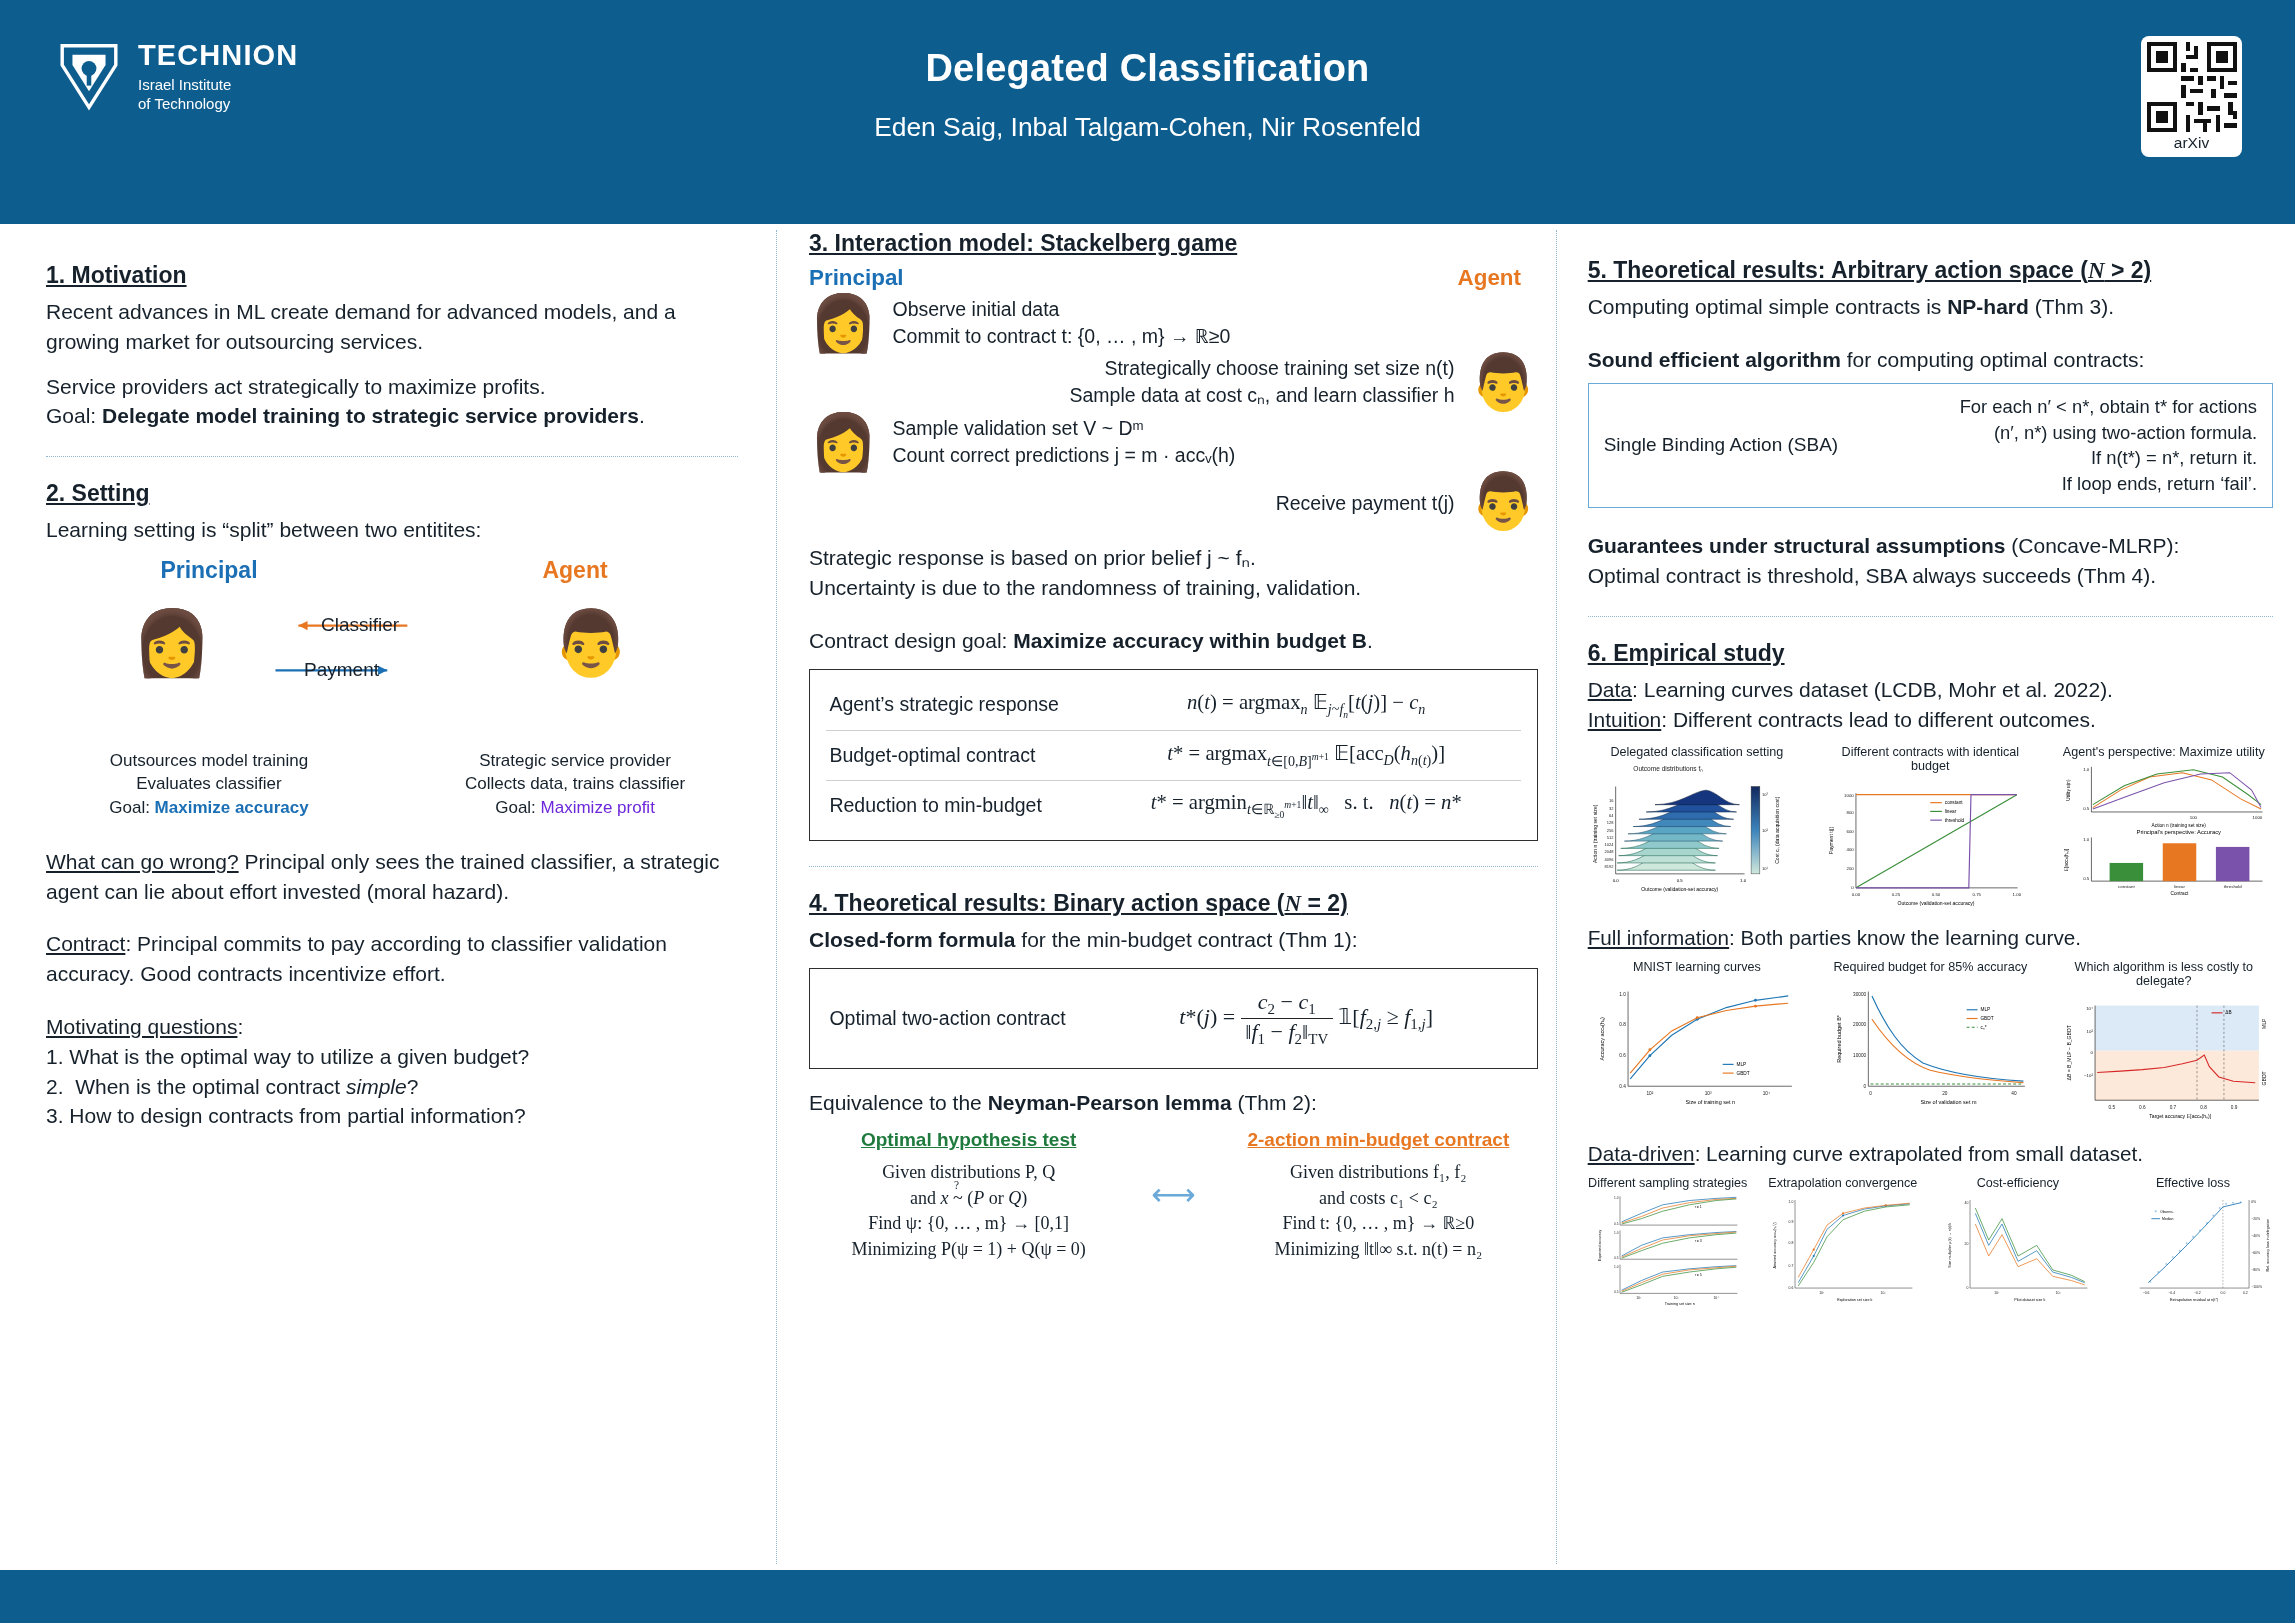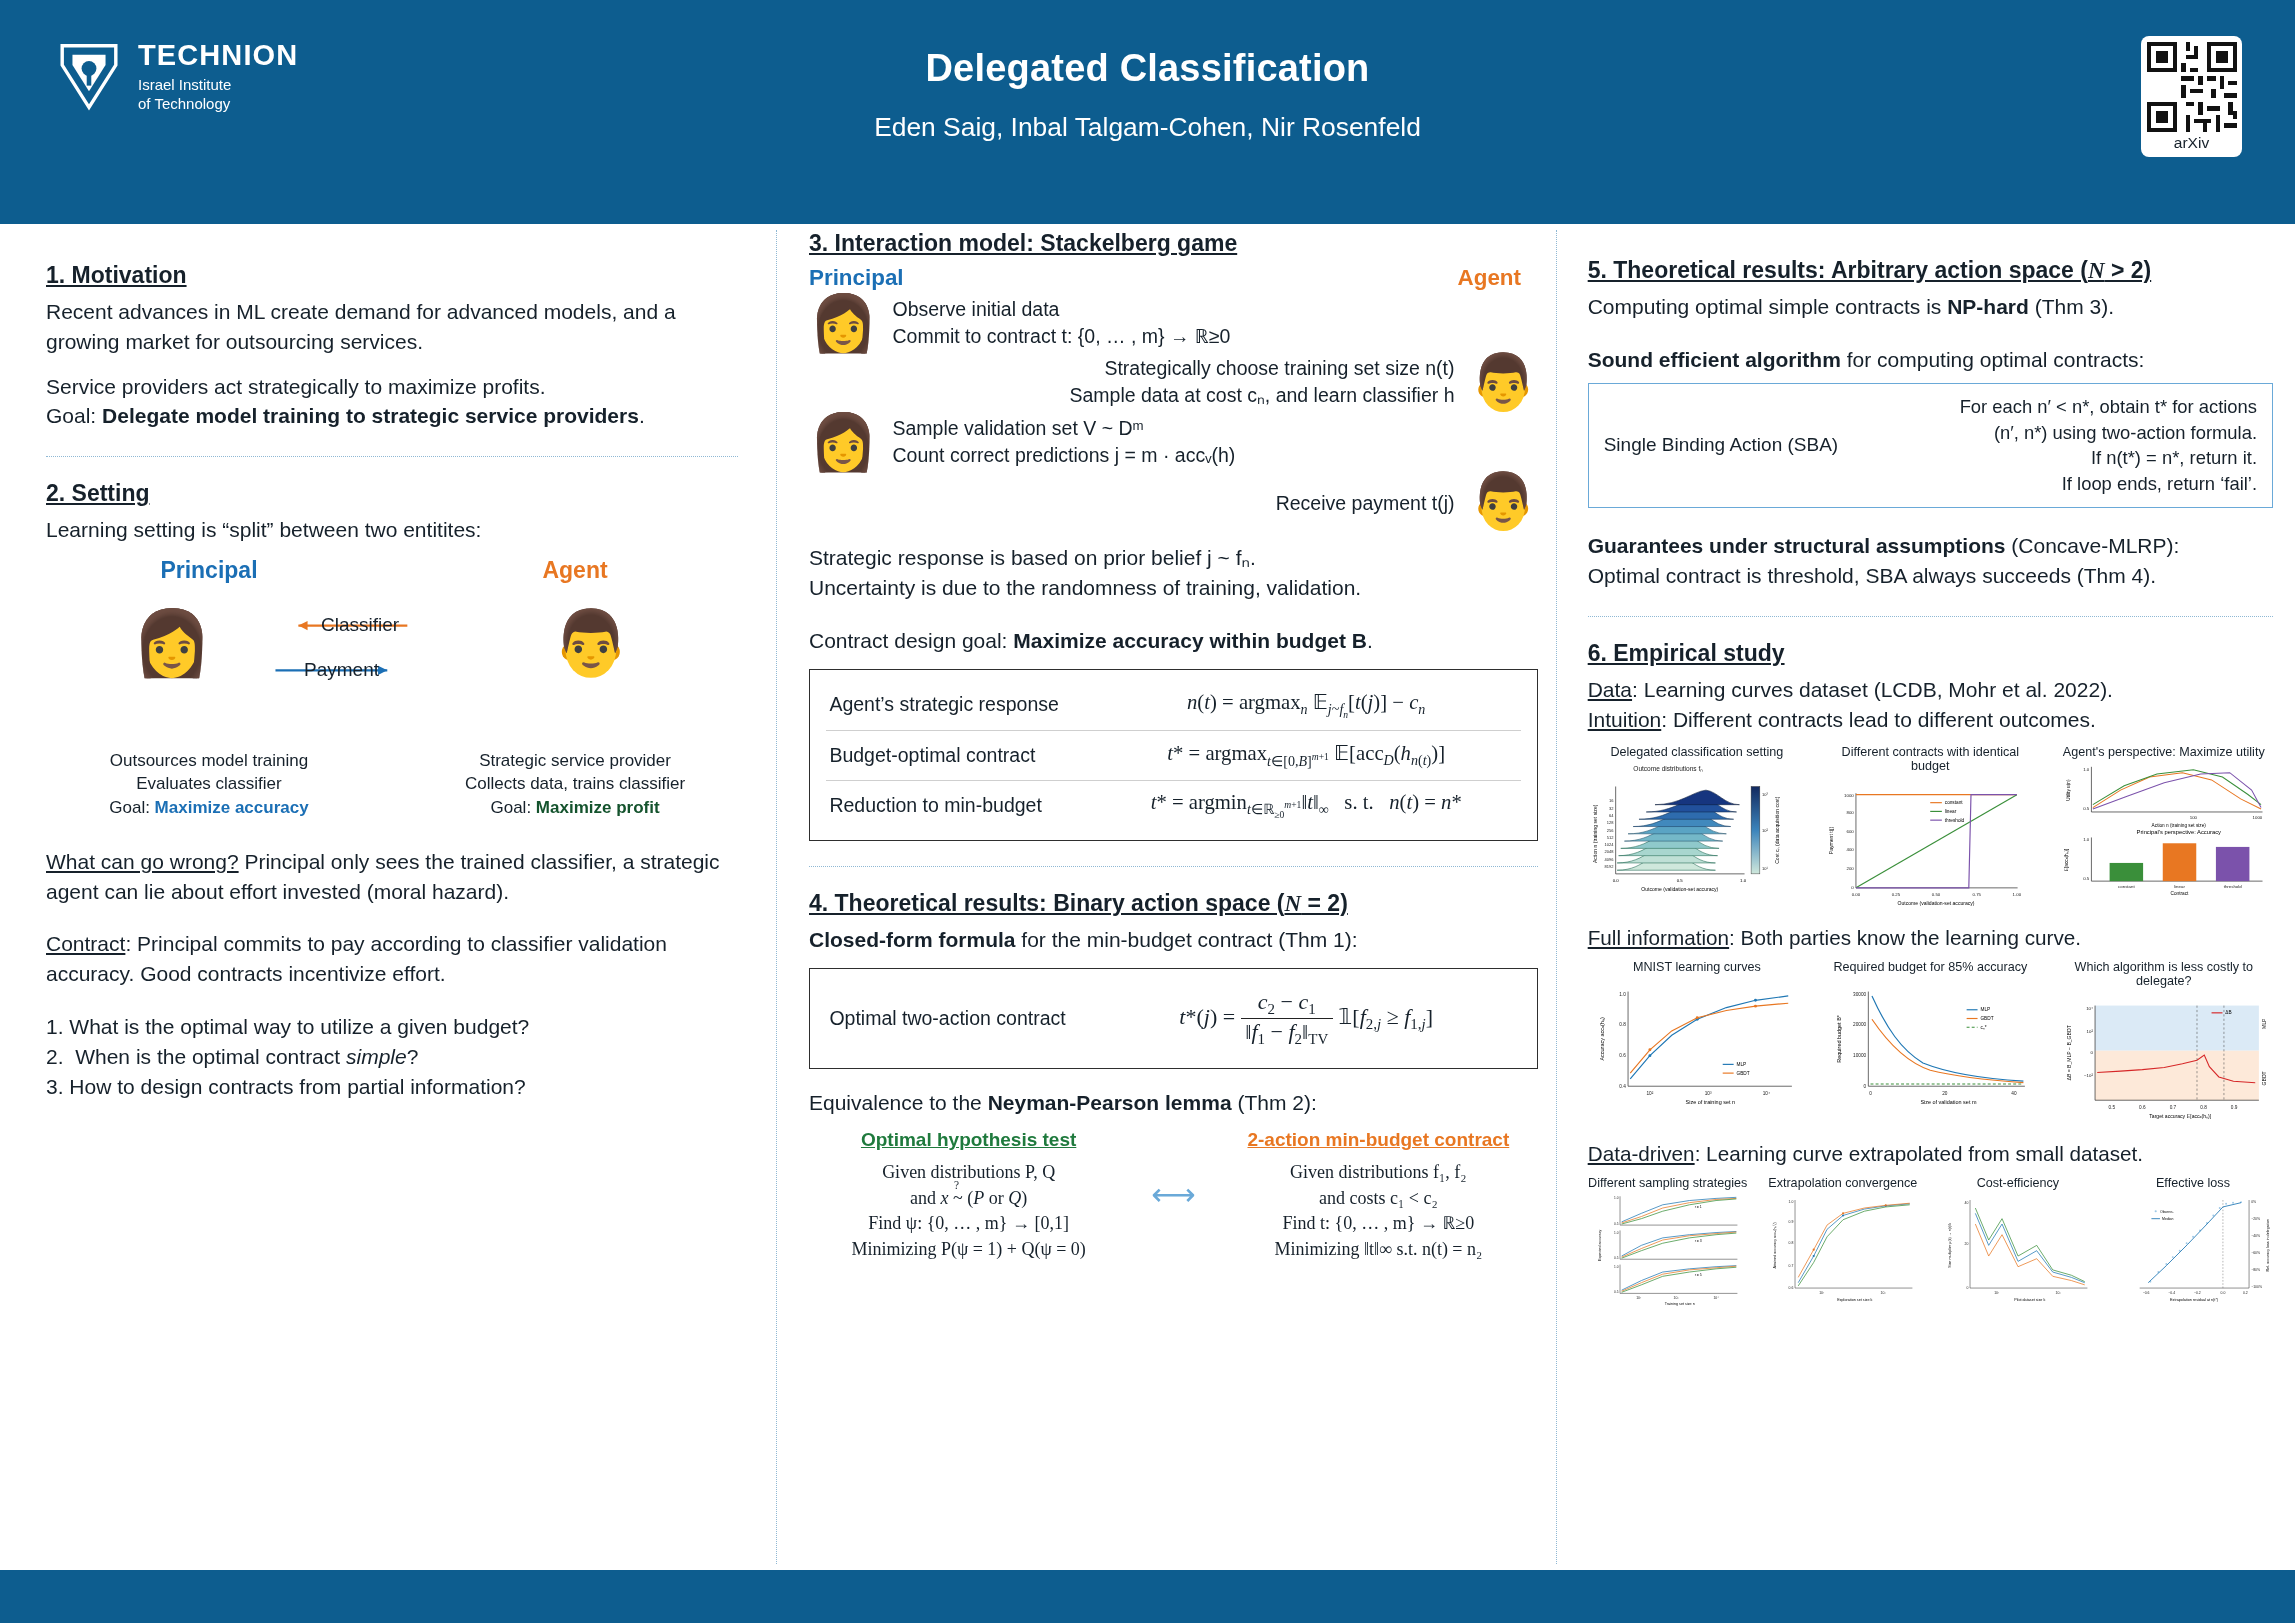--- a/index.html
+++ b/index.html
@@ -72,21 +72,21 @@
   .vline2 { left:1556px; }
 
   
   .pa-row { display:flex; justify-content:space-between; padding:0 34px 0 40px; margin-top:11.5px; }
   .pa-col { width:48%; text-align:center; }
   .pa-head { font-size:23px; font-weight:700; }
   .pa-head.p { color:#1b6fb5; }
   .pa-head.a { color:#e87722; }
   .pa-desc { font-size:17px; line-height:1.38; margin-top:20px; }
   .pa-desc .goal-p { color:#1b6fb5; font-weight:700; }
-  .pa-desc .goal-a { color:#14532d; font-weight:700;text-align:center; }
+  .pa-desc .goal-a { color:#6d28d9; font-weight:400;text-align:center; }
 
   .figure-people { position:relative; height:143px; margin-top:5.7px; }
   .emoji-face { font-size:64px; line-height:1; }
   .arrow-label { font-size:19px; }
 
   
   .stack-head { display:flex; justify-content:space-between; padding:0 17px 0 0; }
   .stack-principal { color:#1b6fb5; font-size:22.4px; font-weight:700; }
   .stack-agent { color:#e87722; font-size:22.4px; font-weight:700; }
 
@@ -269,20 +269,23 @@
 
   <div class="sec" style="margin-top:27.5px;">
     <div class="body-text">
       <span class="underline">What can go wrong?</span><span> Principal only sees the trained classifier, a strategic agent can lie about effort invested (moral hazard).</span>
     </div>
     <div class="gap-m"></div>
     <div class="body-text">
       <span class="underline">Contract</span><span>: Principal commits to pay according to classifier validation accuracy. Good contracts incentivize effort.</span>
     </div>
     <div class="gap-m"></div>
+    <div class="body-text">
+      <span class="underline">Motivating questions</span>:
+    </div>
     <div class="body-text">1.  What is the optimal way to utilize a given budget?</div>
     <div class="body-text">2.&nbsp; When is the optimal contract <span class="it">simple</span>?</div>
     <div class="body-text">3.  How to design contracts from partial information?</div>
   </div>
 </div>
 
 <div class="col col2">
   <div style="padding:0 23px 0 23px;">
     <div class="sec-title">3. Interaction model: Stackelberg game</div>
 

